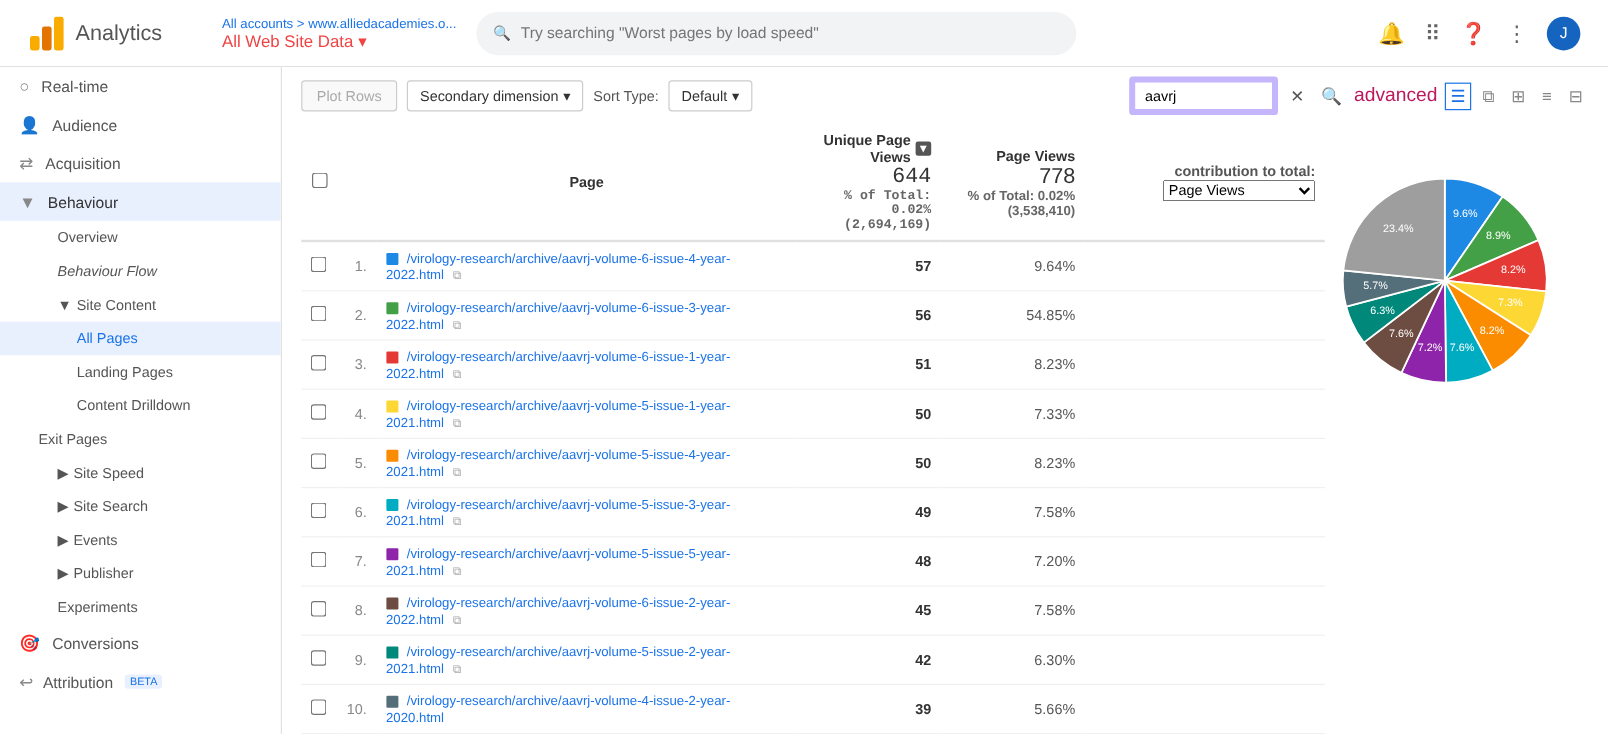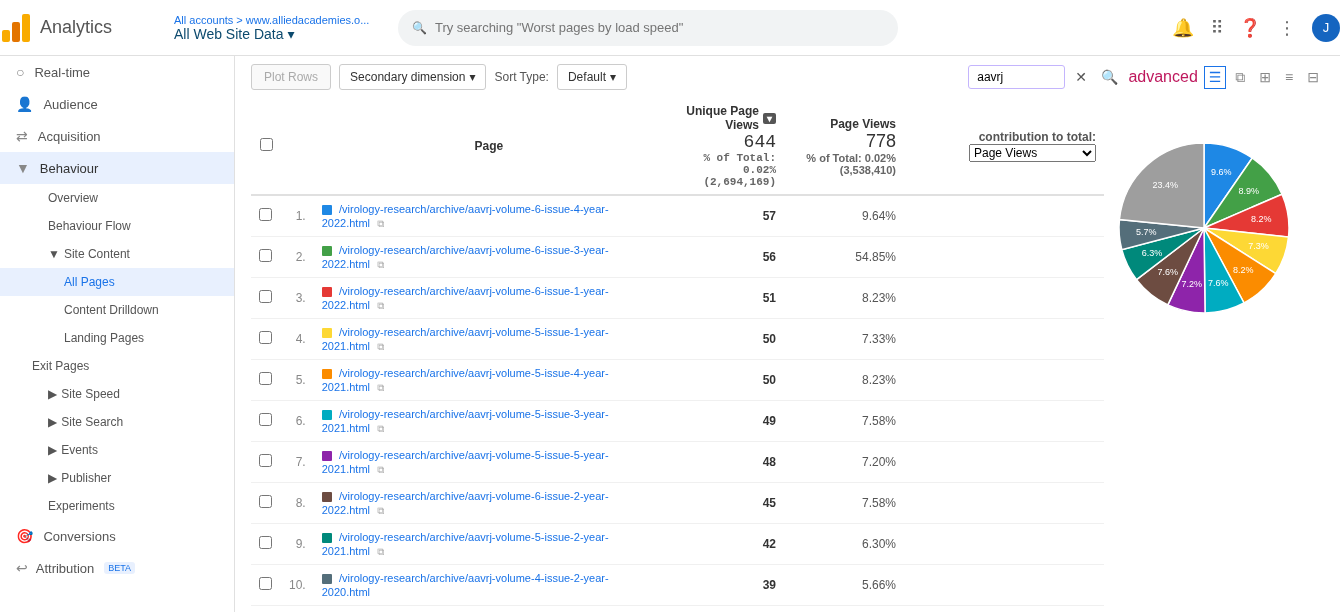--- a/index.html
+++ b/index.html
@@ -1,28 +1,28 @@
 <!DOCTYPE html>
 <html><head>
   <meta charset="utf-8">
   <style>
     * { box-sizing: border-box; margin: 0; padding: 0; }
     body { font-family: Arial, sans-serif; font-size: 12px; color: #333; background: #fff; overflow: hidden; }
 
     
     .top-header {
       display: flex; align-items: center; height: 56px; background: #fff;
-      border-bottom: 1px solid #e0e0e0; padding: 0 0; gap: 24px;
+      border-bottom: 1px solid #e0e0e0; padding: 0 23px; gap: 12px;
     }
     .logo-area { display: flex; align-items: center; gap: 8px; min-width: 150px; }
     .logo-icon { width: 32px; height: 32px; }
     .logo-text { font-size: 18px; color: #555; font-weight: 400; }
     .account-info { display: flex; flex-direction: column; font-size: 11px; color: #666; min-width: 200px; }
     .account-info .breadcrumb-line { color: #1a73e8; font-size: 11px; white-space: nowrap; overflow: hidden; text-overflow: ellipsis; max-width: 200px; }
-    .account-info .property-select { font-size: 14px; color: #0c4a6e; font-weight: 500; display: flex; align-items: center; gap: 4px; }
+    .account-info .property-select { font-size: 14px; color: #ef4444; font-weight: 500; display: flex; align-items: center; gap: 4px; }
     .search-bar {
       flex: 1; max-width: 500px; height: 36px; border-radius: 24px;
       background: #f1f3f4; border: none; display: flex; align-items: center;
       padding: 0 14px; gap: 8px; color: #666;
     }
     .search-bar input {
       border: none; background: transparent; outline: none; flex: 1; font-size: 13px; color: #666;
     }
     .header-icons { margin-left: auto; display: flex; align-items: center; gap: 16px; color: #666; }
     .header-icons .icon-btn { cursor: pointer; font-size: 18px; }
@@ -66,21 +66,21 @@
     }
     .dropdown-btn {
       padding: 5px 10px; border: 1px solid #ccc; border-radius: 3px;
       font-size: 12px; color: #333; cursor: pointer; background: #fff;
       display: flex; align-items: center; gap: 4px;
     }
     .search-right {
       margin-left: auto; display: flex; align-items: center; gap: 6px;
     }
     .search-filter-input {
-      border: 1px solid #c4b5fd; padding: 4px 8px; border-radius: 3px; font-size: 12px; width: 97px;
+      border: 5px solid #c4b5fd; padding: 4px 8px; border-radius: 3px; font-size: 12px; width: 124px;
     }
     .icon-btn-sm { cursor: pointer; color: #555; font-size: 14px; padding: 4px; }
 
     
     .data-table { width: 100%; border-collapse: collapse; font-size: 12px; }
     .data-table th, .data-table td { padding: 6px 8px; }
     .data-table thead tr { border-bottom: 2px solid #e0e0e0; }
     .data-table tbody tr { border-bottom: 1px solid #f0f0f0; }
     .col-check { width: 30px; }
     .col-num { width: 30px; text-align: right; color: #888; }
@@ -157,28 +157,28 @@
     <div class="sidebar-item">
       <span class="icon">⇄</span>
       <span>Acquisition</span>
     </div>
 
     <div class="sidebar-item section-header active">
       <span class="icon">▼</span>
       <span>Behaviour</span>
     </div>
     <div class="sidebar-sub-item" style="padding-left:48px;">Overview</div>
-    <div class="sidebar-sub-item" style="padding-left:48px;">Behaviour Flow</div>
+    <div class="sidebar-sub-item" style="padding-left:48px;font-style:italic;">Behaviour Flow</div>
 
     <div class="sidebar-sub-item" style="padding-left:48px; display:flex; align-items:center; gap:4px;">
       <span>▼</span> Site Content
     </div>
     <div class="sidebar-sub-item active" style="padding-left:64px;">All Pages</div>
+    <div class="sidebar-sub-item" style="padding-left:64px;">Landing Pages</div>
     <div class="sidebar-sub-item" style="padding-left:64px;">Content Drilldown</div>
-    <div class="sidebar-sub-item" style="padding-left:64px;">Landing Pages</div>
     <div class="sidebar-sub-item" style="padding-left:32px;">Exit Pages</div>
 
     <div class="sidebar-sub-item" style="padding-left:48px; display:flex; align-items:center; gap:4px;">
       <span>▶</span> Site Speed
     </div>
 
     <div class="sidebar-sub-item" style="padding-left:48px; display:flex; align-items:center; gap:4px;">
       <span>▶</span> Site Search
     </div>
 

